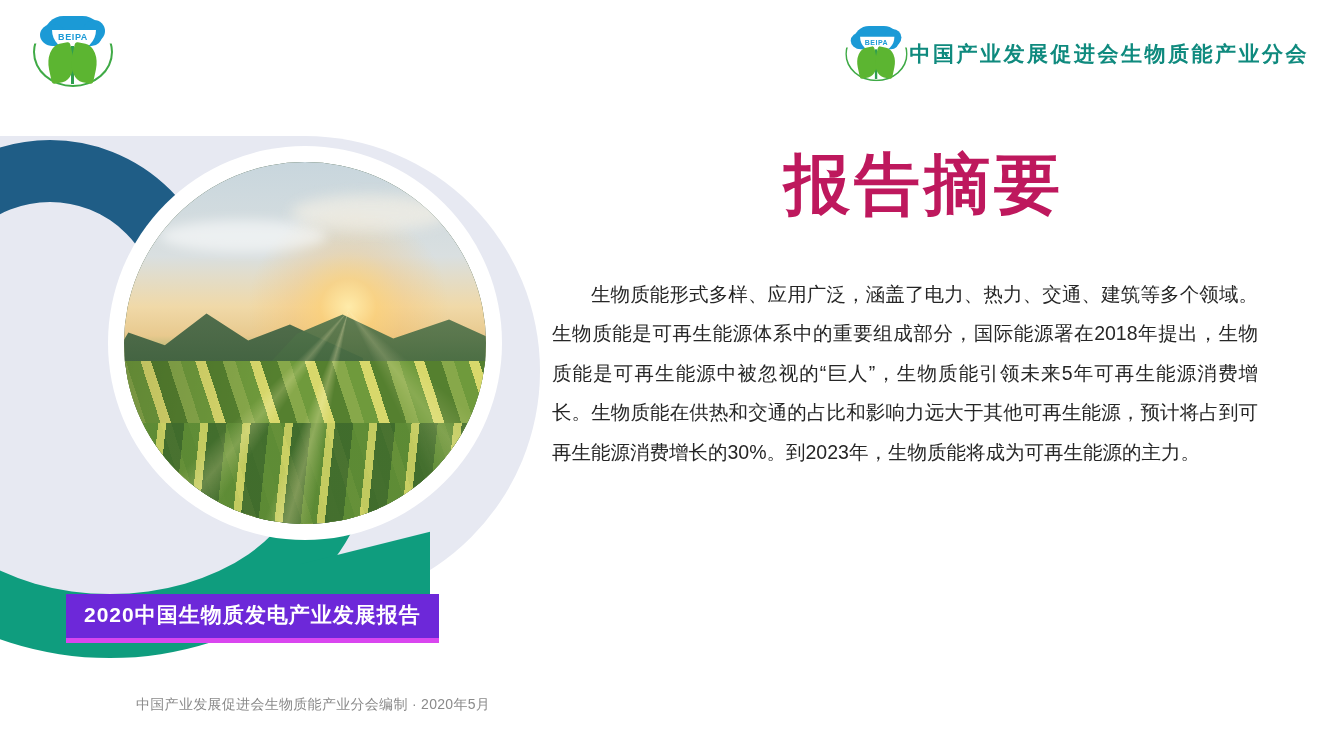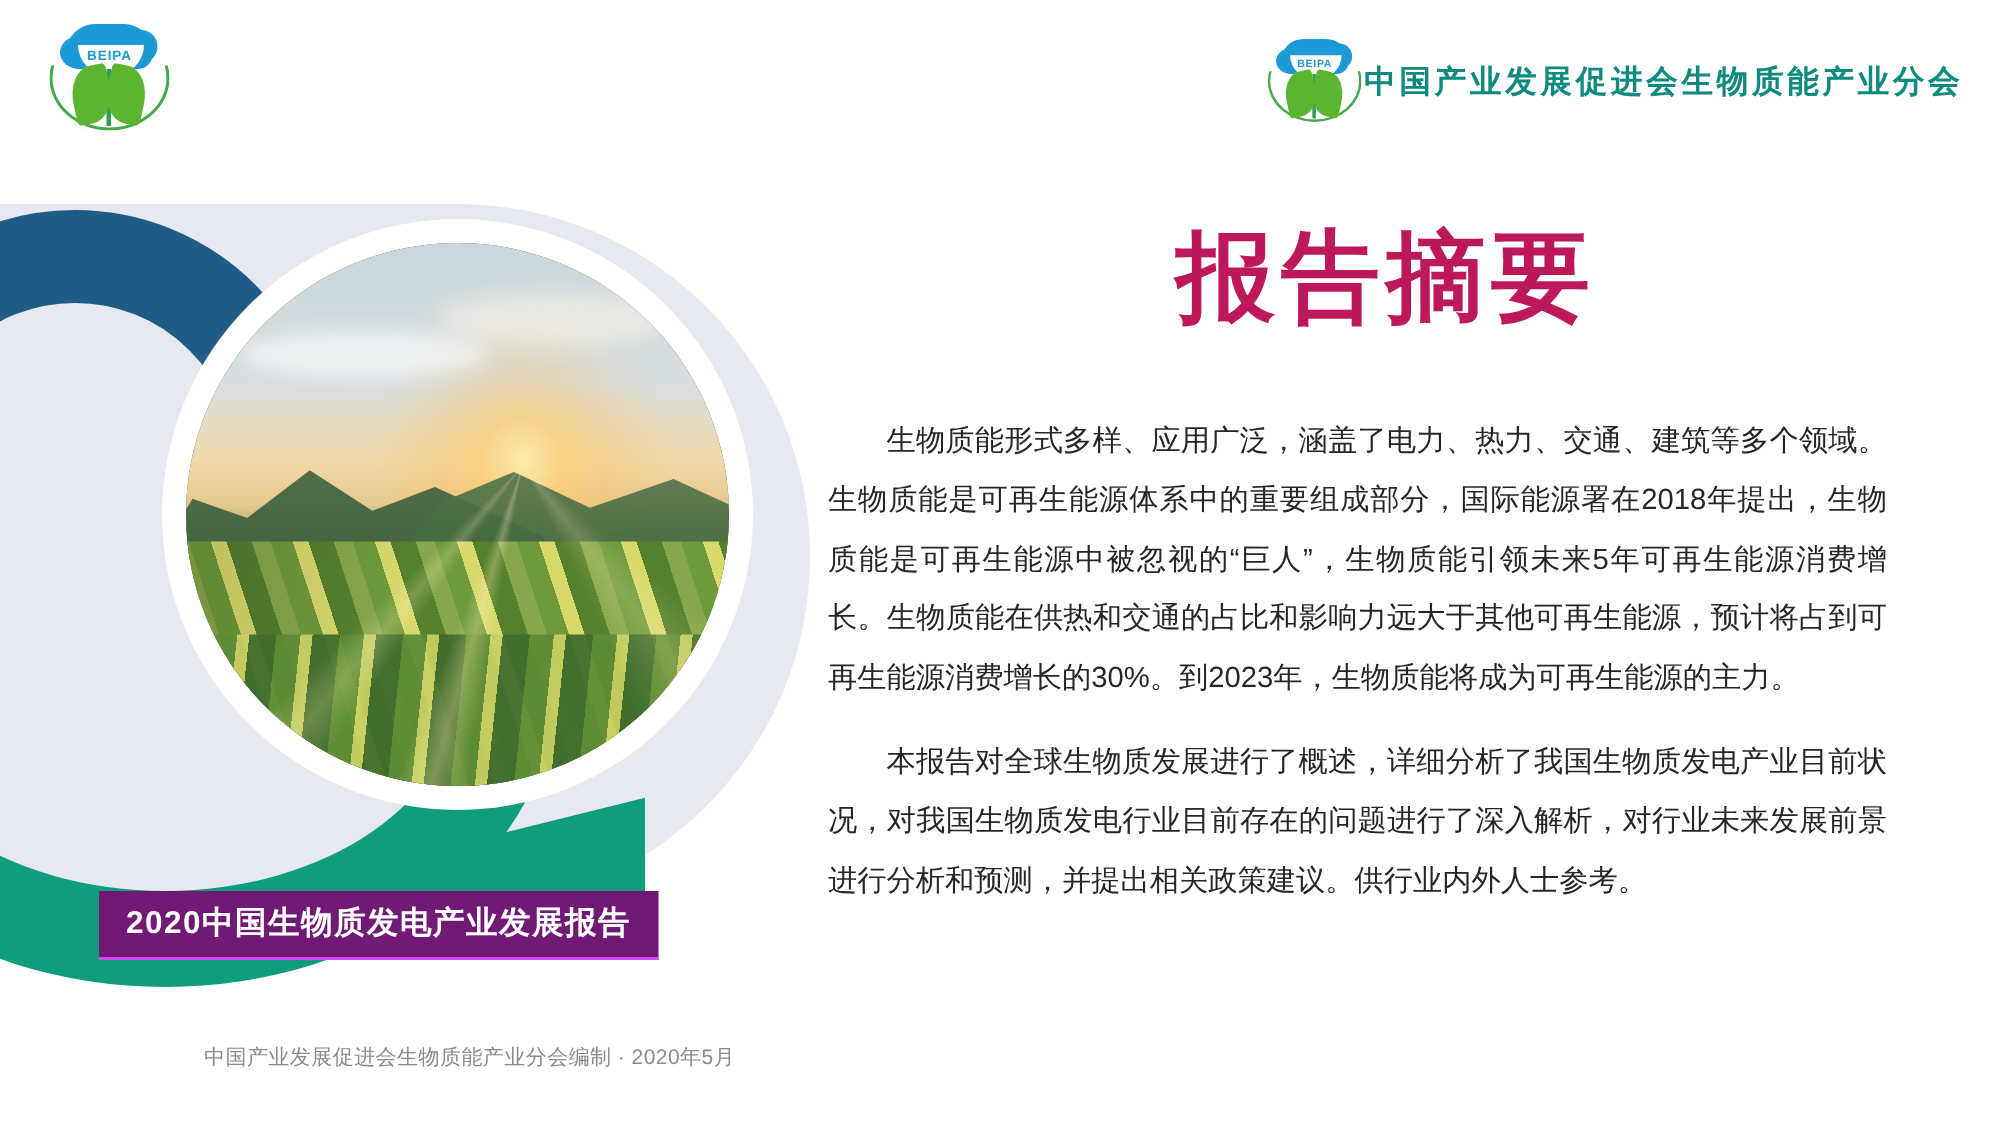--- a/index.html
+++ b/index.html
@@ -157,23 +157,23 @@
     background: conic-gradient(from 190deg at 62% 41%,
       rgba(255,230,160,0) 0deg, rgba(255,230,160,.30) 6deg, rgba(255,230,160,0) 12deg,
       rgba(255,230,160,0) 24deg, rgba(255,230,160,.22) 30deg, rgba(255,230,160,0) 36deg,
       rgba(255,230,160,0) 300deg, rgba(255,230,160,.18) 312deg, rgba(255,230,160,0) 324deg);
     mix-blend-mode: screen;
   }
 
   
   .ribbon {
     position: absolute; left: 66px; top: 594px;
-    background: #701a75;
+    background: #6d28d9;
     padding: 7px 18px 9px 18px;
-    border-bottom: 2px solid #d946ef;
+    border-bottom: 5px solid #d946ef;
   }
   .ribbon span {
     color: #ffffff; font-size: 21px; font-weight: bold; letter-spacing: 1px;
     white-space: nowrap;
   }
 
   .footnote {
     position: absolute; left: 136px; top: 696px;
     font-size: 14px; color: #8a8a8a; letter-spacing: .3px;
   }
@@ -243,16 +243,15 @@
   <div class="ribbon">
     <span>2020中国生物质发电产业发展报告</span>
   </div>
 
   <div class="footnote">中国产业发展促进会生物质能产业分会编制 · 2020年5月</div>
 
   <div class="headline">报告摘要</div>
 
   <div class="body-text">
     <p>生物质能形式多样、应用广泛，涵盖了电力、热力、交通、建筑等多个领域。生物质能是可再生能源体系中的重要组成部分，国际能源署在2018年提出，生物质能是可再生能源中被忽视的“巨人”，生物质能引领未来5年可再生能源消费增长。生物质能在供热和交通的占比和影响力远大于其他可再生能源，预计将占到可再生能源消费增长的30%。到2023年，生物质能将成为可再生能源的主力。</p>
-    <p>本报告对全球生物质发展进行了概述，详细分析了我国生物质发电产业目前状况，对我国生物质发电行业目前存在的问题进行了深入解析，对行业未来发展前景进行分析和预测，并提出相关政策建议。供行业内外人士参考。</p>
   </div>
 
 </div>
 
 </body></html>

